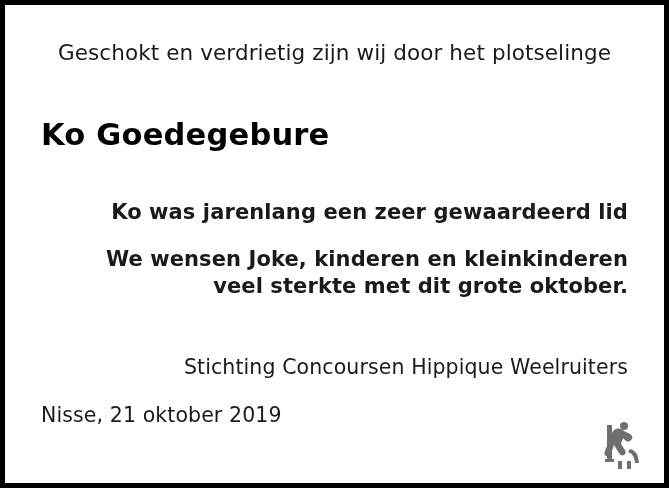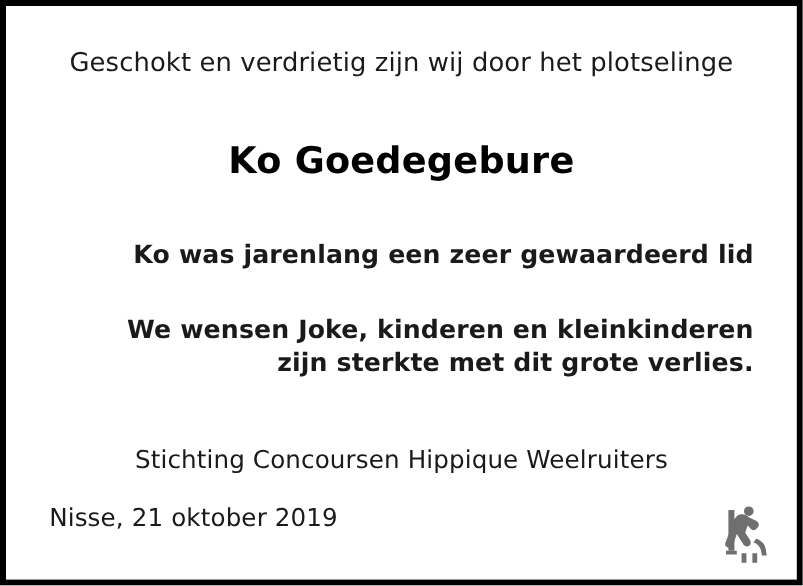--- a/index.html
+++ b/index.html
@@ -31,44 +31,43 @@
   }
   .intro {
     text-align: center;
     font-size: 21.5px;
     line-height: 1.28;
     font-weight: 400;
     color: #1a1a1a;
     letter-spacing: 0.1px;
   }
   .name {
-    text-align: center;
     font-size: 30.5px;
     font-weight: 700;
     color: #000000;
     margin-top: 50px;
     letter-spacing: 0.2px;
   }
   .para {
     text-align: right;
     font-size: 21px;
     line-height: 1.3;
     color: #1a1a1a;
     margin-top: 47px;
     letter-spacing: 0.1px;
     font-weight: bold;
   }
   .para + .para {
-    margin-top: 36px;
+    margin-top: 20px;
   }
   .org {
     font-size: 20.5px;
     color: #1a1a1a;
     margin-top: 55px;
-    text-align: center;
+    text-align: right;
     letter-spacing: 0.1px;
   }
   .place-date {
     font-size: 20.5px;
     color: #1a1a1a;
     margin-top: 24px;
     text-align: left;
     letter-spacing: 0.1px;
   }
   .logo {
@@ -93,21 +92,21 @@
     </div>
 
     <div class="name">Ko Goedegebure</div>
 
     <div class="para">
       <div>Ko was jarenlang een zeer gewaardeerd lid</div>
     </div>
 
     <div class="para">
       <div>We wensen Joke, kinderen en kleinkinderen</div>
-      <div>zijn sterkte met dit grote verlies.</div>
+      <div>veel sterkte met dit grote oktober.</div>
     </div>
 
     <div class="org">Stichting Concoursen Hippique Weelruiters</div>
 
     <div class="place-date">Nisse, 21 oktober 2019</div>
 
   </div>
 
   <div class="logo">
     <svg viewBox="0 0 52 52" width="52" height="52" aria-hidden="true">

